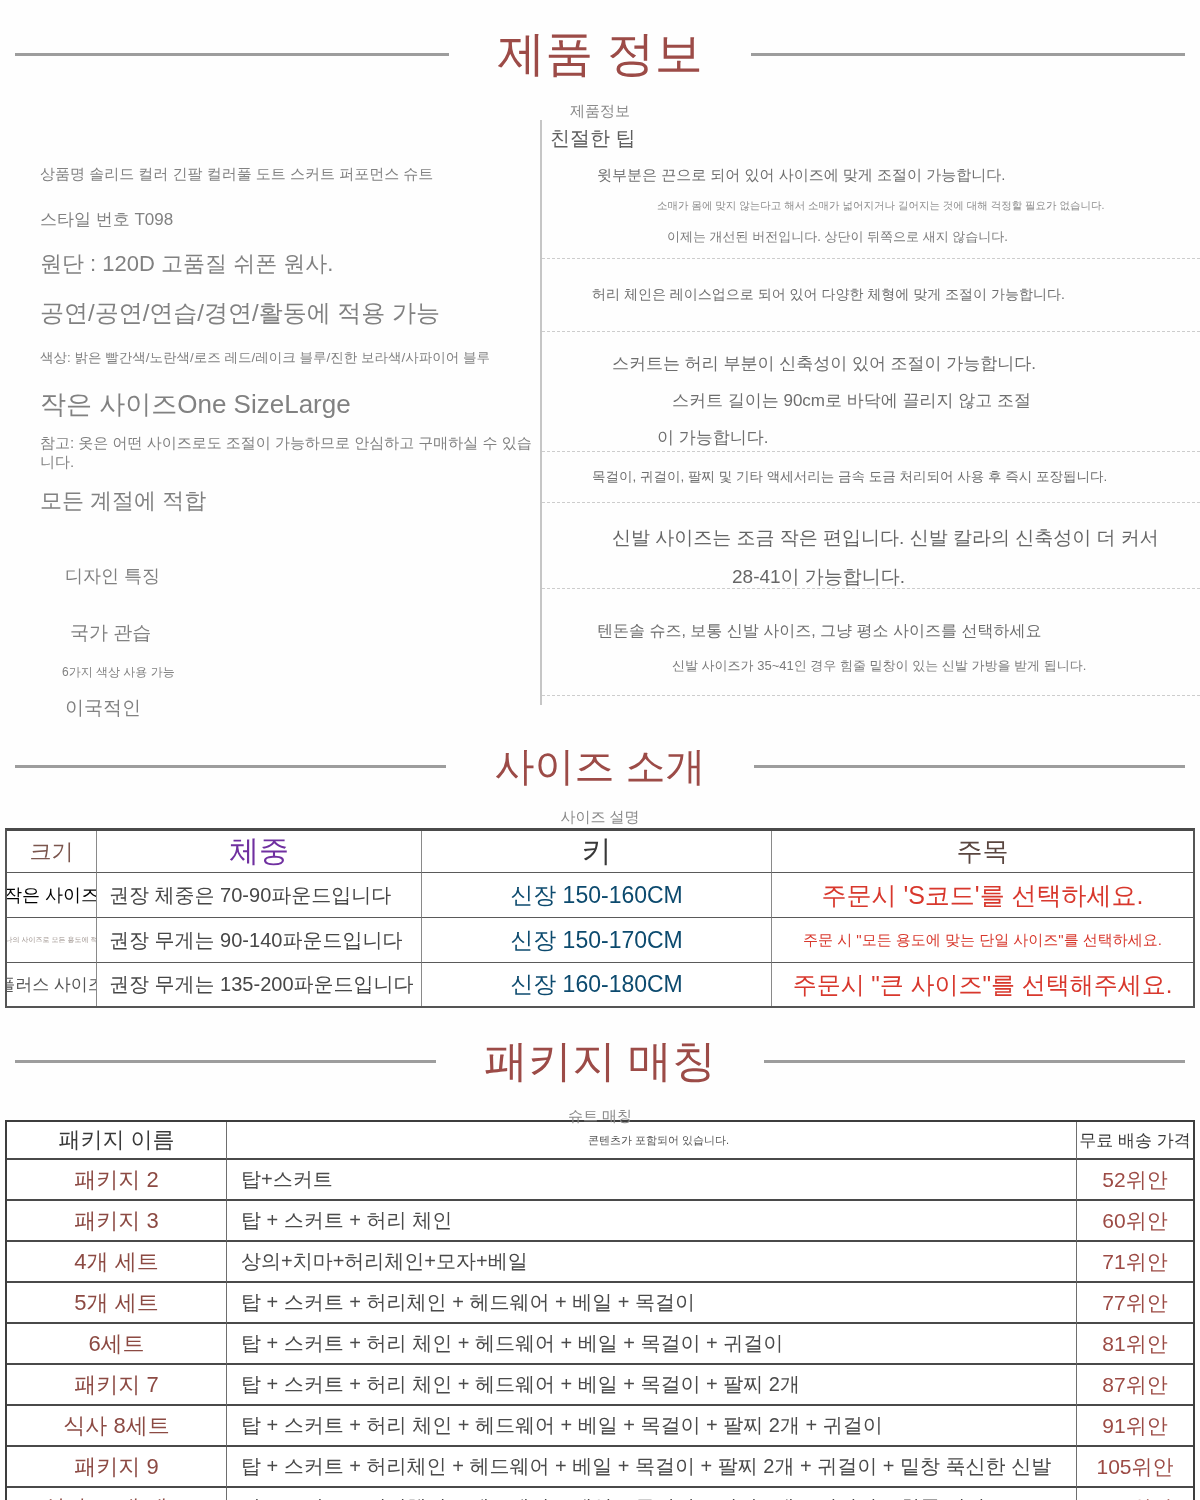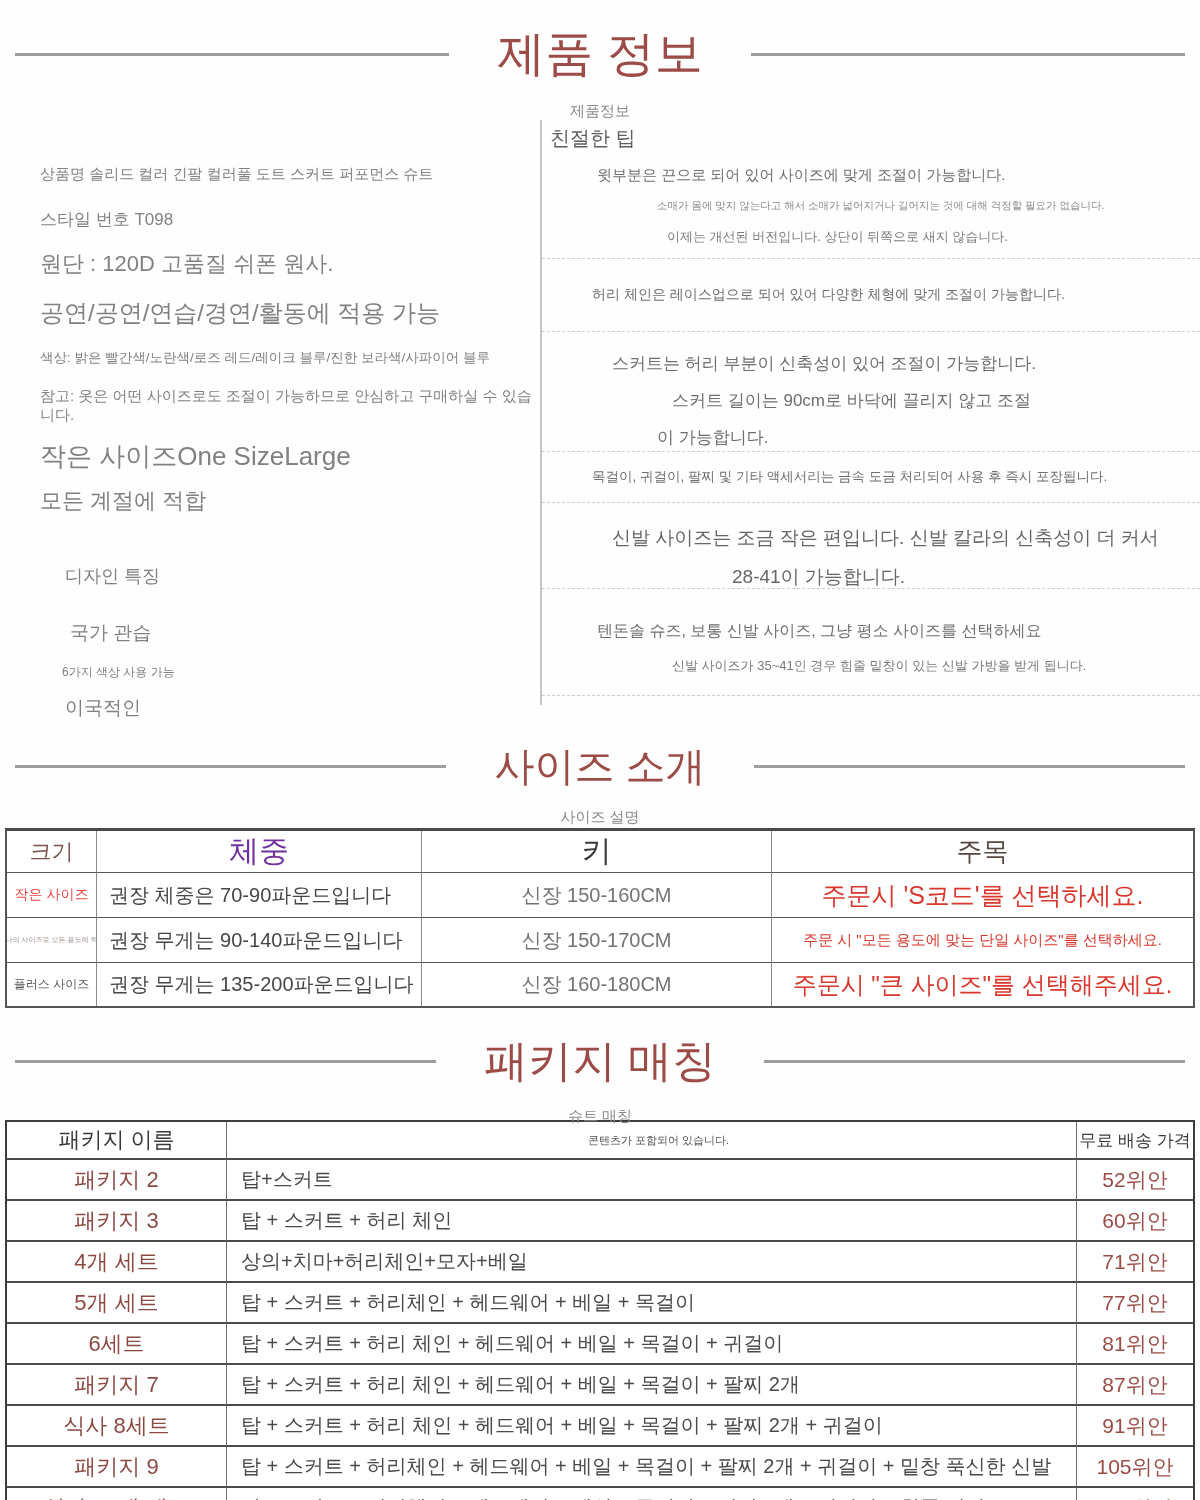--- a/index.html
+++ b/index.html
@@ -82,25 +82,25 @@
     border-right:1px solid #8a8a8a; border-bottom:1px solid #5a5a5a;
     display:flex; align-items:center; justify-content:center;
     overflow:hidden; white-space:nowrap;
   }
   .size-table .cell.last-col { border-right:none; }
   .size-table .cell.last-row { border-bottom:none; }
   .sh-size   { font-size:22px; color:#7b564e; }
   .sh-weight { font-size:30px; color:#7030a0; }
   .sh-height { font-size:30px; color:#383838; }
   .sh-note   { font-size:26px; color:#5a4640; }
-  .sc-size0 { font-size:14px; color:#ef4444; }
+  .sc-size0 { font-size:18px; color:#000000; }
   .sc-size1 { font-size:7px;  color:#9a8f8a; }
-  .sc-size2 { font-size:12px; color:#555; }
+  .sc-size2 { font-size:17px; color:#555; }
   .sc-weight { font-size:20px; color:#474747; justify-content:flex-start !important; padding-left:12px; }
-  .sc-height { font-size:20px; color:#737373; }
+  .sc-height { font-size:23px; color:#0c4a6e; }
   .sc-note0 { font-size:25px; color:#d8382d; }
   .sc-note1 { font-size:15px; color:#d8382d; }
   .sc-note2 { font-size:24px; color:#d8382d; }
 
   
   .pkg-head-block { height:112px; padding-top:24px; }
   .pkg-head-block .section-sub { margin-top:16px; font-size:15px; }
 
   .pkg-table {
     width:1190px; margin-left:5px;
@@ -137,22 +137,22 @@
     <div class="section-sub">제품정보</div>
   </div>
 
   <div class="info-columns">
     <div class="left-col">
       <div class="ln ln-name">상품명 솔리드 컬러 긴팔 컬러풀 도트 스커트 퍼포먼스 슈트</div>
       <div class="ln ln-style">스타일 번호 T098</div>
       <div class="ln ln-fabric">원단 : 120D 고품질 쉬폰 원사.</div>
       <div class="ln ln-usage">공연/공연/연습/경연/활동에 적용 가능</div>
       <div class="ln ln-colors">색상: 밝은 빨간색/노란색/로즈 레드/레이크 블루/진한 보라색/사파이어 블루</div>
+      <div class="ln ln-size">작은 사이즈One SizeLarge</div>
       <div class="ln ln-note">참고: 옷은 어떤 사이즈로도 조절이 가능하므로 안심하고 구매하실 수 있습니다.</div>
-      <div class="ln ln-size">작은 사이즈One SizeLarge</div>
       <div class="ln ln-season">모든 계절에 적합</div>
       <div class="ln ln-design">디자인 특징</div>
       <div class="ln ln-custom">국가 관습</div>
       <div class="ln ln-six">6가지 색상 사용 가능</div>
       <div class="ln ln-exotic">이국적인</div>
     </div>
     <div class="col-divider"></div>
     <div class="right-col">
       <div class="tip-group tg1">
         <div class="tips-header">친절한 팁</div>

